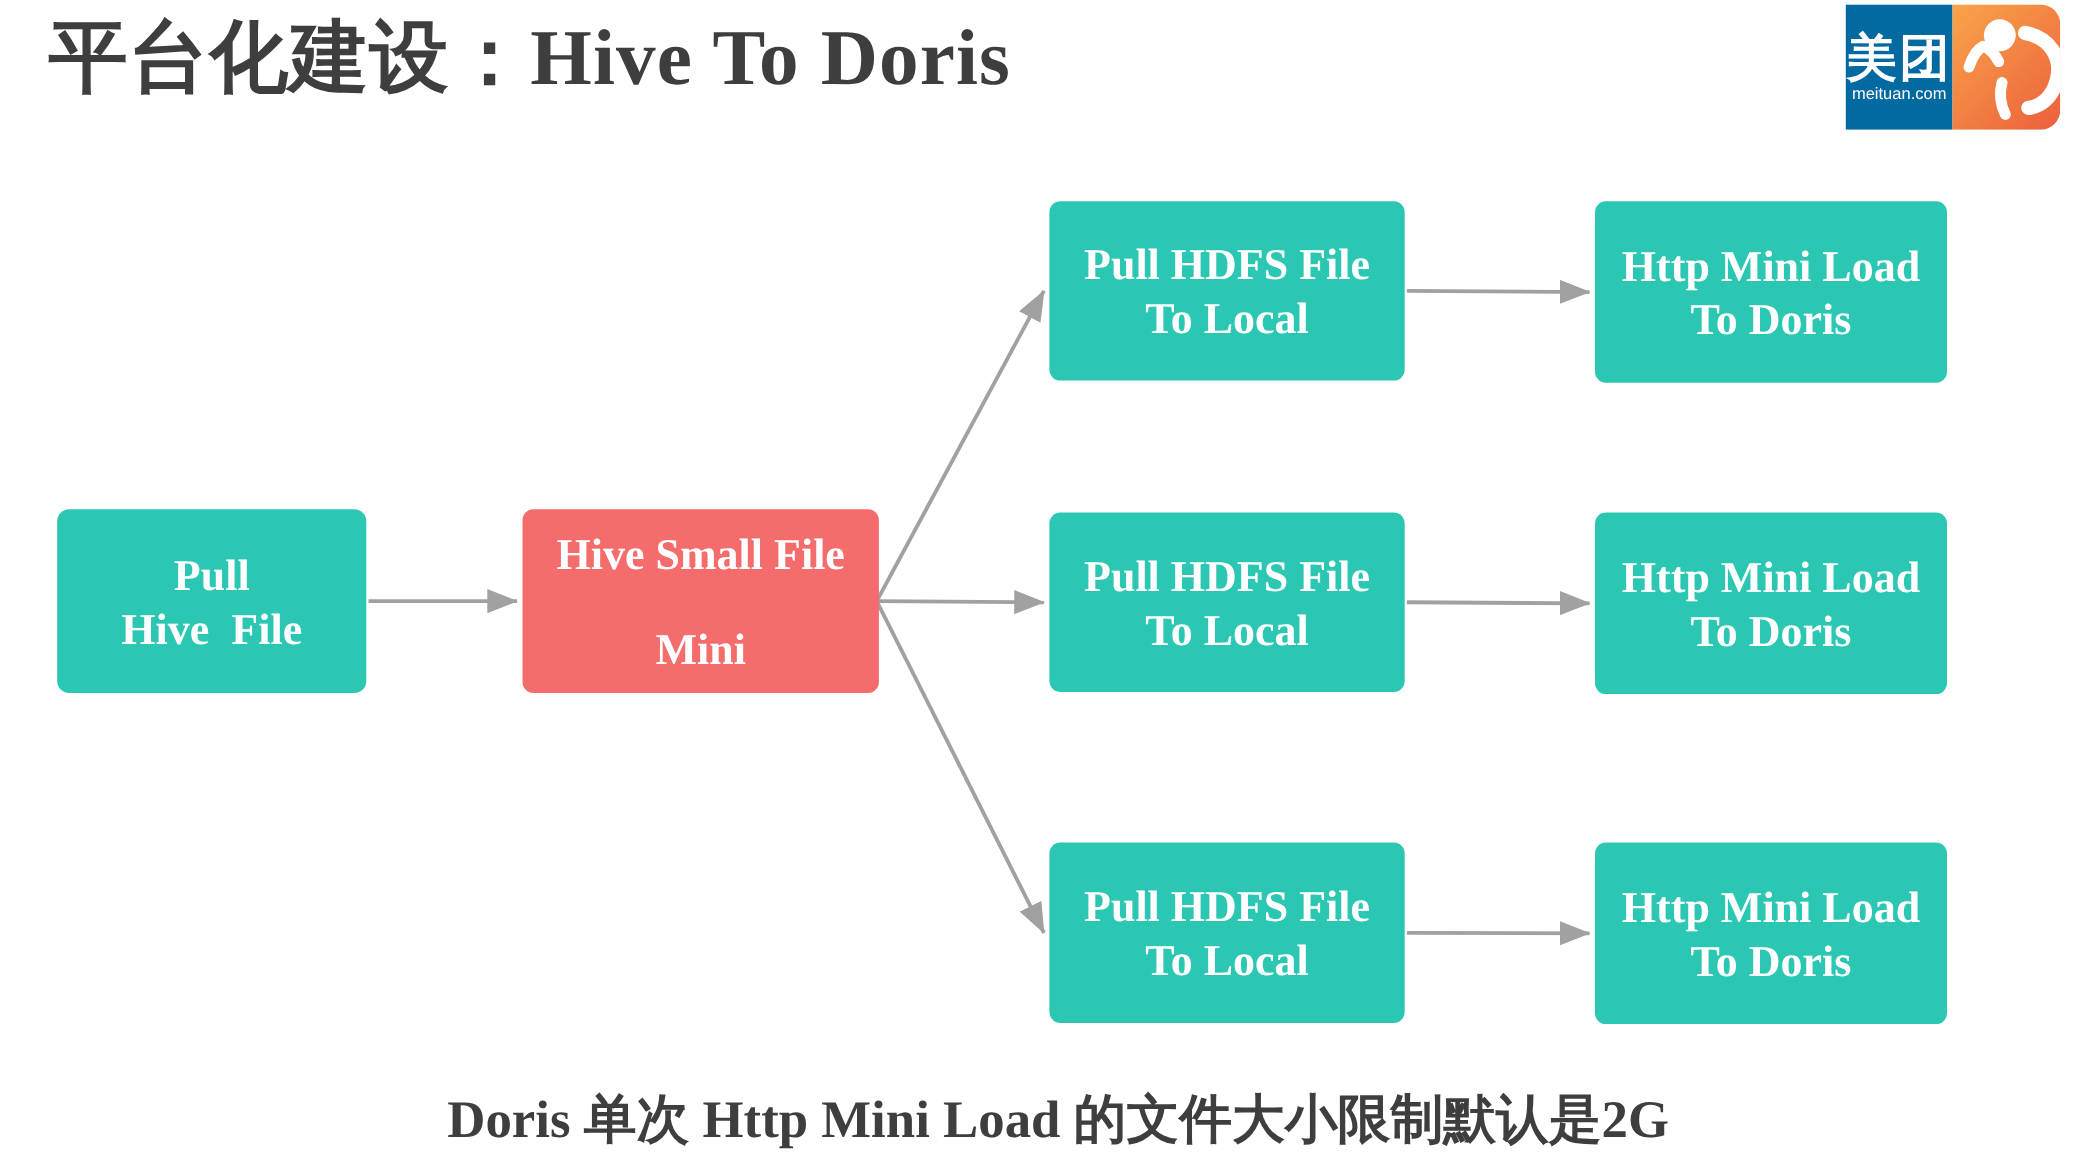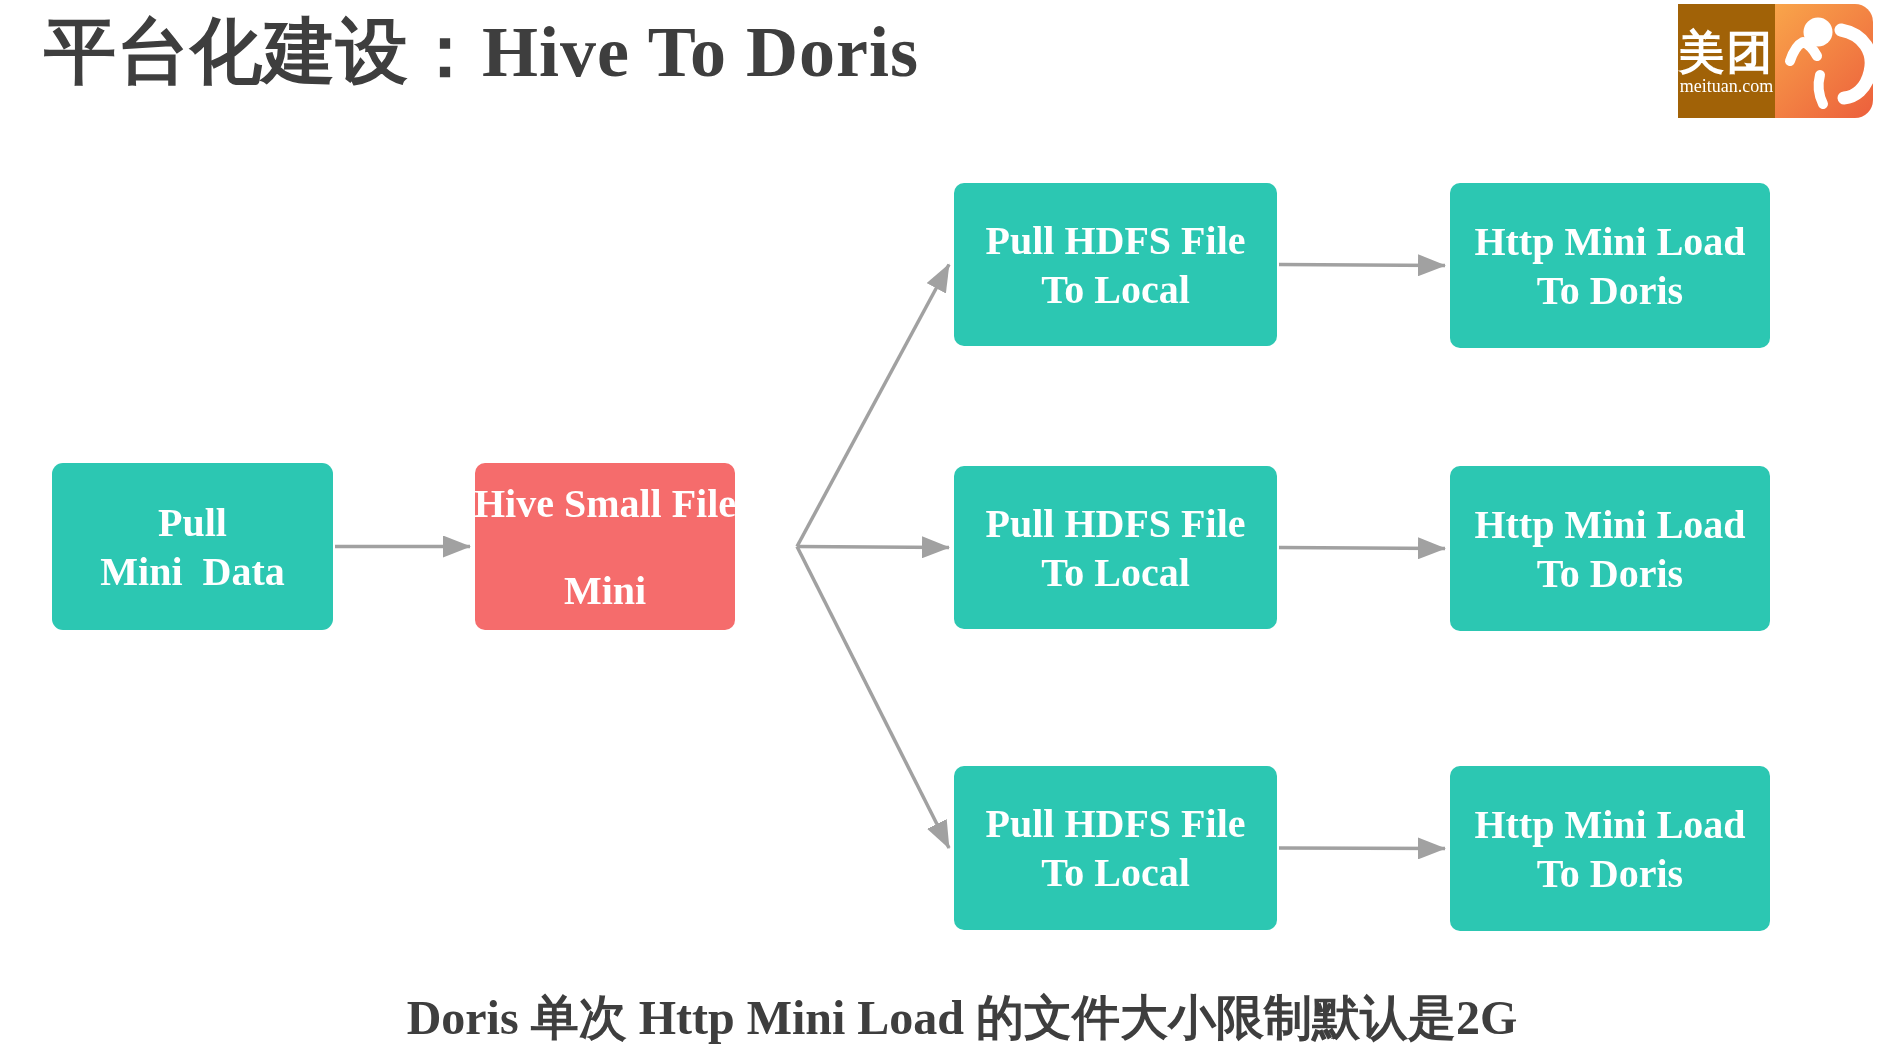--- a/index.html
+++ b/index.html
@@ -44,23 +44,23 @@
   .logo-cn{
     color:#ffffff;
     font-size:46px;
     font-weight:bold;
     line-height:50px;
     letter-spacing:2px;
     font-family:"Liberation Sans","DejaVu Sans",sans-serif;
   }
   .logo-url{
     color:#ffffff;
-    font-size:18px;
+    font-size:15px;
     line-height:18px;
-    font-family:Liberation Serif, serif;
+    font-family:Liberation Sans, sans-serif;
   }
   .logo-right{
     width:118px;height:114px;
     position:relative;
   }
   .logo-right svg{position:absolute;left:0;top:0;}
   .edges{
     position:absolute;left:0;top:0;
     width:1892px;height:1060px;
   }
@@ -78,21 +78,21 @@
   .node-line{white-space:pre;}
 </style>
 </head>
 <body>
 
 <div class="canvas">
 
   <div class="title">平台化建设：Hive To Doris</div>
 
   <div class="logo">
-    <div class="logo-left" style="background: #a16207; margin-left: 40px;">
+    <div class="logo-left" style="background: #0369a1; margin-left: 40px;">
       <div class="logo-cn">美团</div>
       <div class="logo-url">meituan.com</div>
     </div>
     <div class="logo-right" style="background: linear-gradient(135deg, rgb(249, 165, 74), rgb(236, 95, 60));">
       <svg width="118" height="114" viewBox="0 0 118 114">
         <circle cx="43" cy="28" r="14.5" fill="#ffffff"></circle>
         <path d="M 15,57 Q 20,42 28,38 Q 36,41 42,52" fill="none" stroke="#ffffff" stroke-width="10" stroke-linecap="round" stroke-linejoin="round"></path>
         <path d="M 66,26 C 88,30 100,48 95,68 C 91,85 80,93 69,94" fill="none" stroke="#ffffff" stroke-width="13" stroke-linecap="round"></path>
         <path d="M 45,71 Q 41,86 48,100" fill="none" stroke="#ffffff" stroke-width="10" stroke-linecap="round"></path>
       </svg>
@@ -112,23 +112,23 @@
         <line x1="797" y1="546.5" x2="949" y2="848" stroke="#A1A1A1" stroke-width="3.5" marker-end="url(#arrowhead)"></line>
         <line x1="1279" y1="264.5" x2="1445" y2="265.5" stroke="#A1A1A1" stroke-width="3.5" marker-end="url(#arrowhead)"></line>
         <line x1="1279" y1="547.5" x2="1445" y2="548.5" stroke="#A1A1A1" stroke-width="3.5" marker-end="url(#arrowhead)"></line>
         <line x1="1279" y1="848" x2="1445" y2="848.5" stroke="#A1A1A1" stroke-width="3.5" marker-end="url(#arrowhead)"></line>
       </g>
   </svg>
 
   <div id="nodes">
       <div class="node" style="left: 52px; top: 463px; width: 281px; height: 167px; background: rgb(44, 199, 178); color: rgb(255, 255, 255); border-radius: 11px;">
         <div class="node-line">Pull</div>
-        <div class="node-line">Mini  Data</div>
+        <div class="node-line">Hive  File</div>
       </div>
-      <div class="node" style="left: 475px; top: 463px; width: 260px; height: 167px; background: rgb(245, 108, 108); color: rgb(255, 255, 255); gap: 38px;">
+      <div class="node" style="left: 475px; top: 463px; width: 324px; height: 167px; background: rgb(245, 108, 108); color: rgb(255, 255, 255); gap: 38px;">
         <div class="node-line">Hive Small File</div>
         <div class="node-line">Mini</div>
       </div>
       <div class="node" style="left: 954px; top: 183px; width: 323px; height: 163px; background: rgb(44, 199, 178); color: rgb(255, 255, 255);">
         <div class="node-line">Pull HDFS File</div>
         <div class="node-line">To Local</div>
       </div>
       <div class="node" style="left: 954px; top: 466px; width: 323px; height: 163px; background: rgb(44, 199, 178); color: rgb(255, 255, 255);">
         <div class="node-line">Pull HDFS File</div>
         <div class="node-line">To Local</div>

